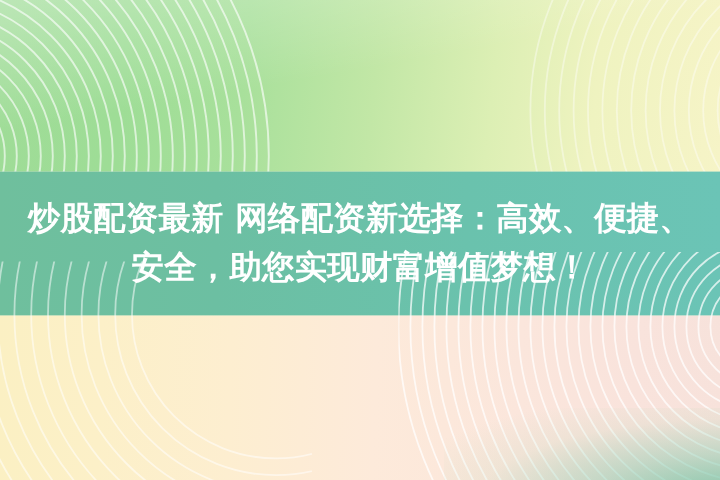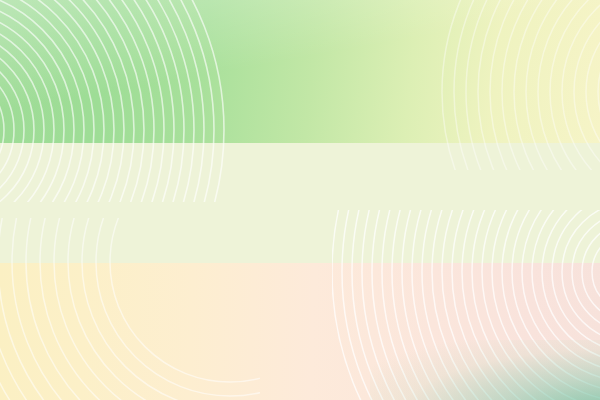--- a/index.html
+++ b/index.html
@@ -174,20 +174,23 @@
           <circle cx="250" cy="182" r="190"></circle>
           <circle cx="250" cy="182" r="202"></circle>
           <circle cx="250" cy="182" r="214"></circle>
           <circle cx="250" cy="182" r="226"></circle>
           <circle cx="250" cy="182" r="238"></circle>
         </g>
       </svg>
     </div>
   </div>
 
+  <div class="zone-band">
+    <h1 class="headline">炒股配资最新 网络配资新选择：高效、便捷、安全，助您实现财富增值梦想！</h1>
+  </div>
 
   <div class="zone-bottom">
 
     <div class="arcs arcs-br">
       <svg width="360" height="320" viewBox="0 0 360 320" aria-hidden="true">
         <g fill="none" stroke="#ffffff" stroke-opacity="0.72" stroke-width="1.5">
           <circle cx="300" cy="62" r="40"></circle>
           <circle cx="300" cy="62" r="50"></circle>
           <circle cx="300" cy="62" r="60"></circle>
           <circle cx="300" cy="62" r="70"></circle>

